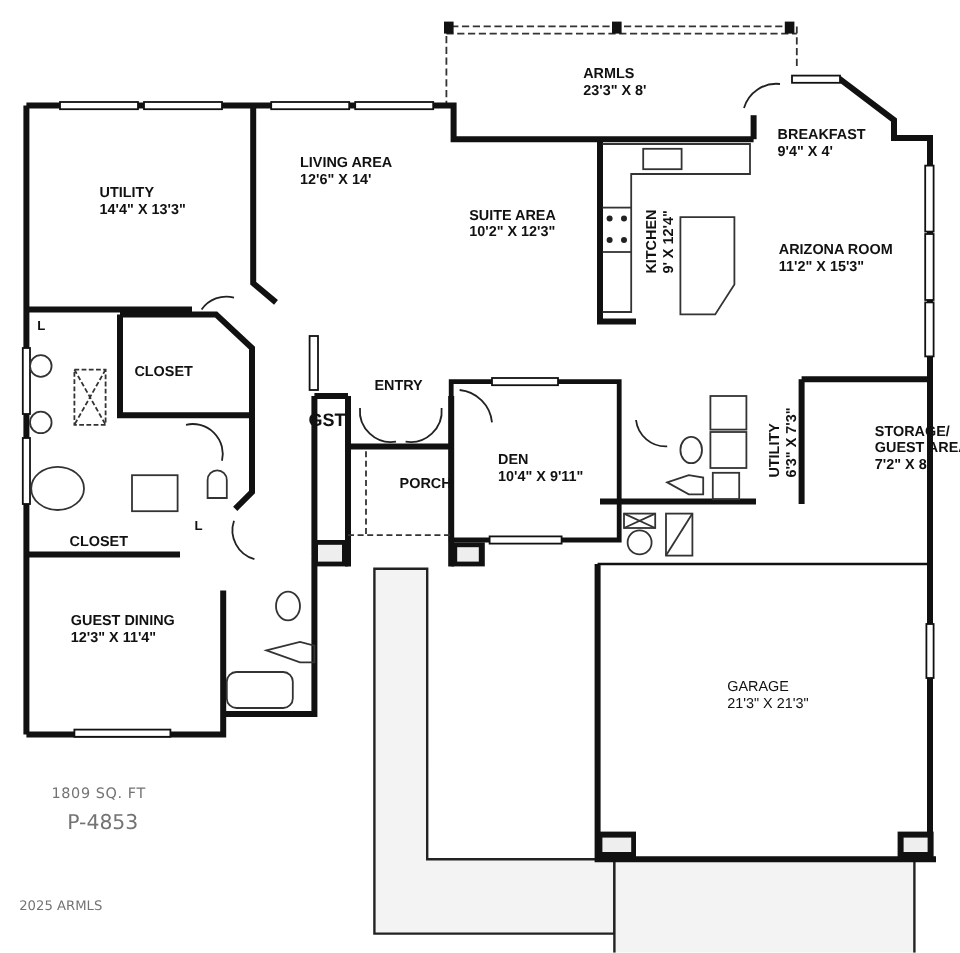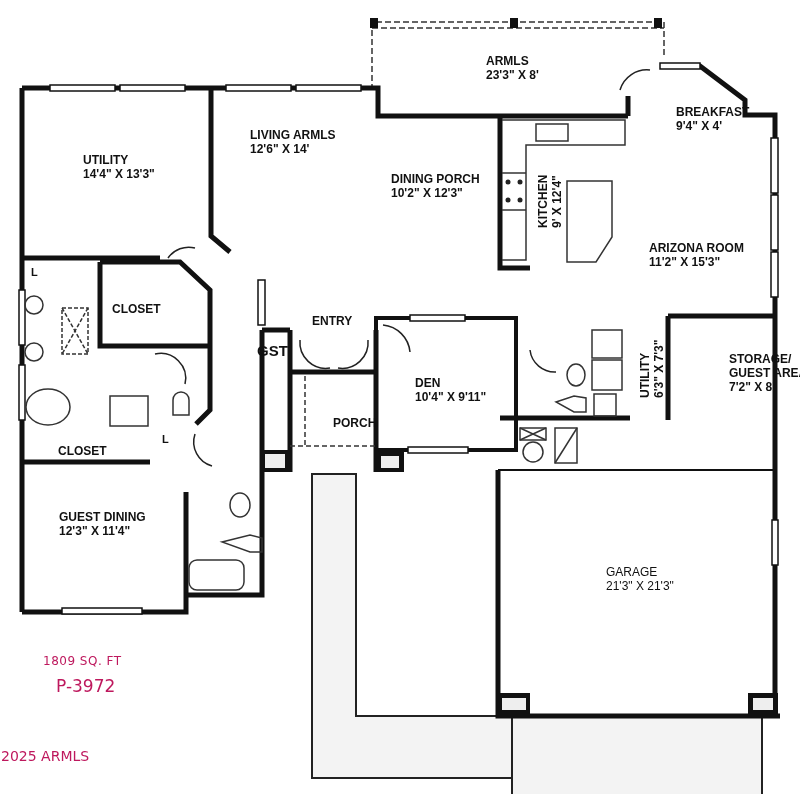--- a/index.html
+++ b/index.html
@@ -1,21 +1,21 @@
 <!DOCTYPE html>
 <html><head>
   <meta charset="utf-8">
   <style>
     html, body { margin:0; padding:0; background:#ffffff; }
     body { width:800px; height:794px; position:relative; overflow:hidden; font-family:"Liberation Sans", sans-serif; }
     #plan { position:absolute; left:0; top:0; }
     .lbl { position:absolute; font-family:"Liberation Sans", sans-serif; font-weight:bold; font-size:12px; line-height:14px; color:#111; white-space:nowrap; }
     .lbl .dim { display:block; font-weight:bold; }
     .vert { transform:rotate(-90deg); transform-origin:left top; }
-    .footer { position:absolute; font-family:"DejaVu Sans", sans-serif; color:#be185d; }
+    .footer { position:absolute; font-family:"DejaVu Sans", sans-serif; color:#737373; }
   </style>
 </head>
 <body>
 
 <svg id="plan" width="800" height="794" viewBox="0 0 800 794">
 
   <g fill="#f3f3f3" stroke="#222" stroke-width="2">
     <path d="M312 474 L312 778 L512 778 L512 716 L356 716 L356 474 Z"></path>
     <rect x="512" y="716" width="250" height="78" stroke="none"></rect>
     <line x1="512" y1="716" x2="512" y2="794"></line>
@@ -163,36 +163,36 @@
 
 <div class="lbl" style="left:486px;top:54px;">
   <span>ARMLS</span>
   <span class="dim">23'3" X 8'</span>
 </div>
 <div class="lbl" style="left:83px;top:153px;">
   <span>UTILITY</span>
   <span class="dim">14'4" X 13'3"</span>
 </div>
 <div class="lbl" style="left:250px;top:128px;">
-  <span>LIVING ARMLS</span>
+  <span>LIVING AREA</span>
   <span class="dim">12'6" X 14'</span>
 </div>
 <div class="lbl" style="left:391px;top:172px;">
-  <span>DINING PORCH</span>
+  <span>SUITE AREA</span>
   <span class="dim">10'2" X 12'3"</span>
 </div>
 <div class="lbl vert" style="left:536px;top:228px;">
   <span>KITCHEN</span>
   <span class="dim">9' X 12'4"</span>
 </div>
-<div class="lbl" style="left:676px;top:105px;">
+<div class="lbl" style="left:648px;top:105px;">
   <span>BREAKFAST</span>
   <span class="dim">9'4" X 4'</span>
 </div>
-<div class="lbl" style="left:649px;top:201px;margin-top:40px;">
+<div class="lbl" style="left:649px;top:201px;">
   <span>ARIZONA ROOM</span>
   <span class="dim">11'2" X 15'3"</span>
 </div>
 <div class="lbl" style="left:112px;top:302px;">
   <span>CLOSET</span>
 </div>
 <div class="lbl" style="left:58px;top:444px;">
   <span>CLOSET</span>
 </div>
 <div class="lbl" style="left:31px;top:265px;font-size:11px;">
@@ -200,21 +200,21 @@
 </div>
 <div class="lbl" style="left:162px;top:432px;font-size:11px;">
   <span>L</span>
 </div>
 <div class="lbl" style="left:257px;top:344px;font-size:15px;">
   <span>GST</span>
 </div>
 <div class="lbl" style="left:312px;top:314px;">
   <span>ENTRY</span>
 </div>
-<div class="lbl" style="left:313px;top:416px;padding-left:20px;">
+<div class="lbl" style="left:313px;top:396px;padding-left:20px;">
   <span>PORCH</span>
 </div>
 <div class="lbl" style="left:415px;top:376px;text-align:left;">
   <span style="display:block;">DEN</span>
   <span class="dim">10'4" X 9'11"</span>
 </div>
 <div class="lbl vert" style="left:638px;top:398px;">
   <span>UTILITY</span>
   <span class="dim">6'3" X 7'3"</span>
 </div>
@@ -226,14 +226,14 @@
 <div class="lbl" style="left:59px;top:510px;">
   <span>GUEST DINING</span>
   <span class="dim">12'3" X 11'4"</span>
 </div>
 <div class="lbl" style="left:606px;top:565px;font-weight:normal;">
   <span>GARAGE</span>
   <span class="dim" style="font-weight:normal;">21'3" X 21'3"</span>
 </div>
 
 <div class="footer" style="left:43px;top:654px;font-size:12px;letter-spacing:0.5px;">1809 SQ. FT</div>
-<div class="footer" style="left:56px;top:676px;font-size:17px;">P-3972</div>
-<div class="footer" style="left:1px;top:748px;font-size:14px;text-align:center;">2025 ARMLS</div>
+<div class="footer" style="left:56px;top:676px;font-size:17px;">P-4853</div>
+<div class="footer" style="left:16px;top:748px;font-size:11px;text-align:center;">2025 ARMLS</div>
 
 </body></html>

